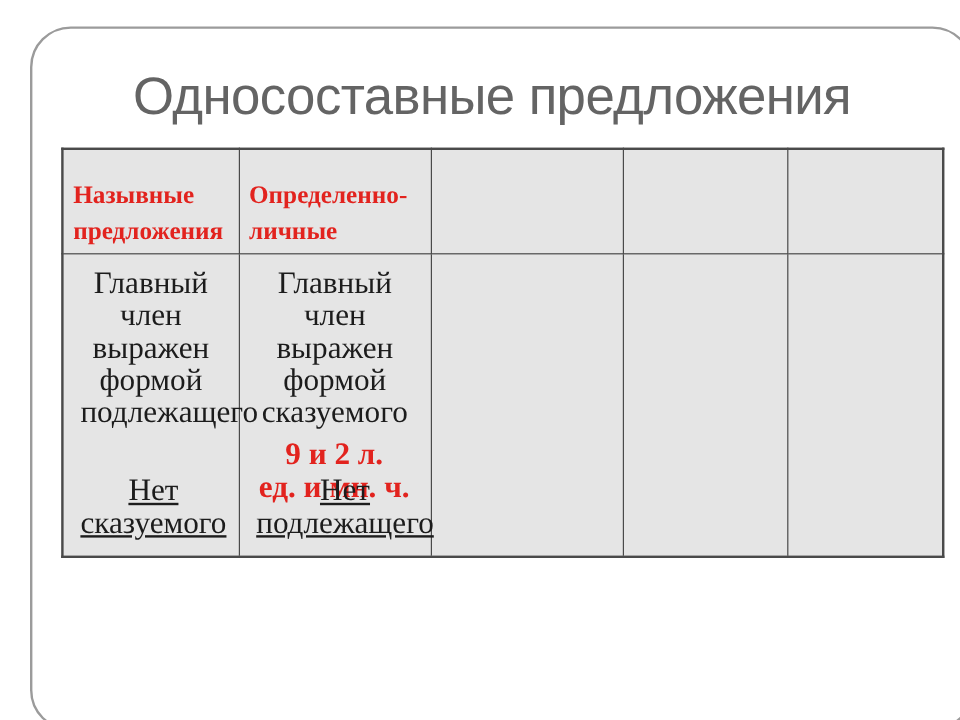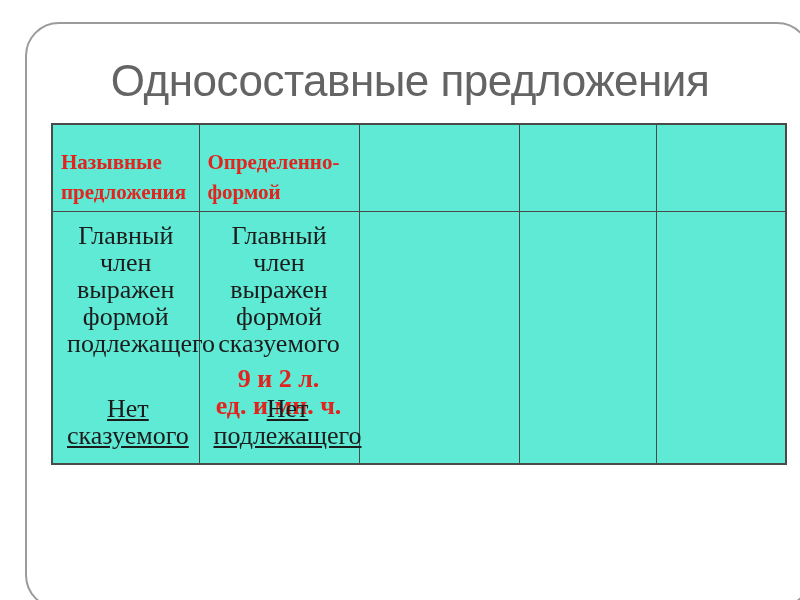--- a/index.html
+++ b/index.html
@@ -29,21 +29,21 @@
     color: #646464;
     letter-spacing: -0.5px;
     white-space: nowrap;
   }
   table.main-table {
     position: absolute;
     left: 33px; top: 105px;
     width: 734px;
     border-collapse: collapse;
     table-layout: fixed;
-    background: #5eead4;
+    background: #e5e5e5;
   }
   table.main-table, table.main-table td {
     border: 1px solid #4a4a4a;
   }
   table.main-table { border-width: 2px; }
   td {
     vertical-align: top;
     padding: 4px 8px;
   }
   tr.header-row td {
@@ -91,21 +91,21 @@
     <col style="width:160px">
     <col style="width:160px">
     <col style="width:137px">
     <col style="width:130px">
   </colgroup>
   <tbody>
     <tr class="header-row">
       <td>Назывные
 предложения</td>
       <td>Определенно-
-формой</td>
+личные</td>
       <td></td>
       <td></td>
       <td></td>
     </tr>
     <tr class="body-row">
       <td>
         <div class="cell-main">Главный член
 выражен
 формой
 подлежащего</div>

